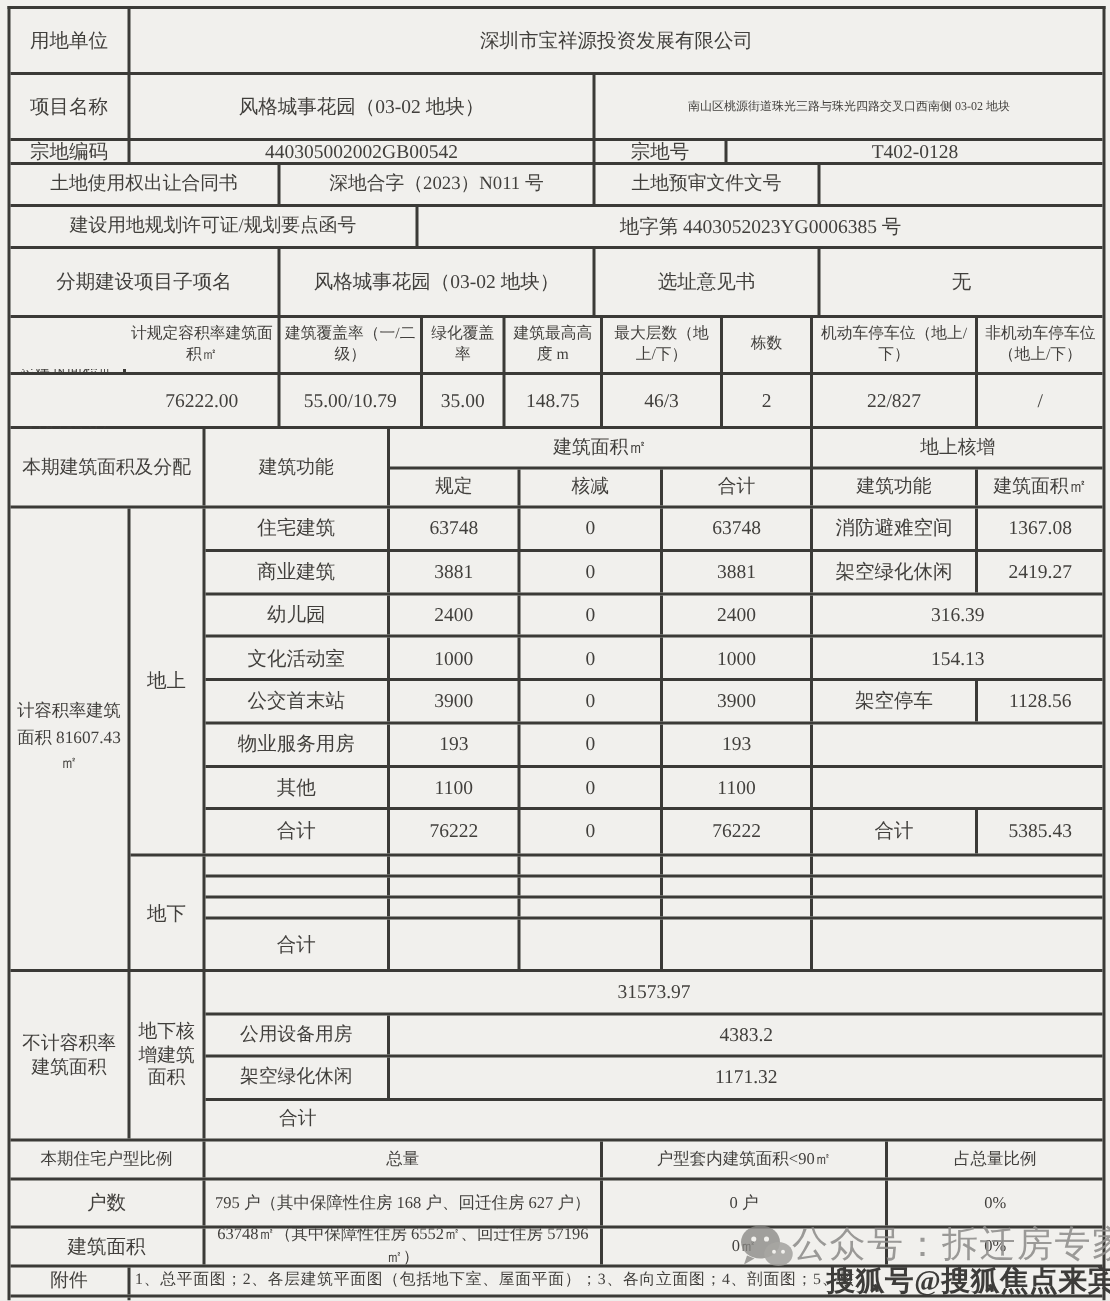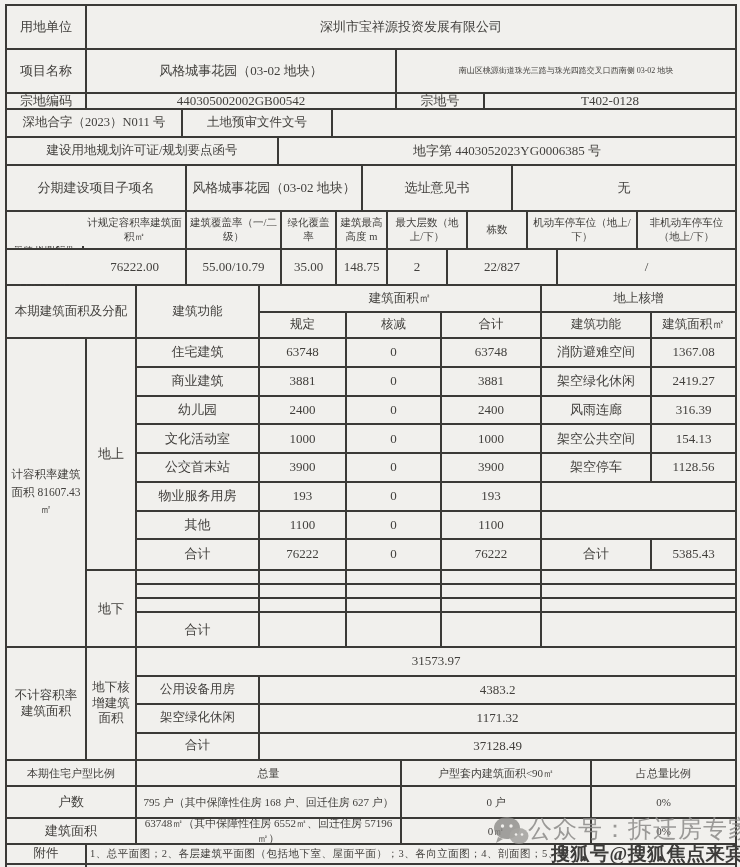--- a/index.html
+++ b/index.html
@@ -40,25 +40,25 @@
   .hdr{font-size:10.5px;line-height:1.35;padding:1px 2px;}
   .mid{font-size:12.5px;}
   .tiny{font-size:11px;line-height:1.35;}
   .att{font-size:10.5px;letter-spacing:.5px;}
   
   .w80{width:80px;flex:none;} .w50{width:50px;flex:none;}
   .w123{width:123px;flex:none;} .w87{width:87px;flex:none;}
   .w95{width:95px;flex:none;} .w100{width:100px;flex:none;}
   .w110{width:110px;flex:none;text-align:center;} .w130{width:130px;flex:none;}
   .w282{width:282px;flex:none;}
-  .w180{width:180px;flex:none;} .w210{width:176px;flex:none;text-align:center;}
+  .w180{width:180px;flex:none;} .w210{width:210px;flex:none;text-align:center;}
   .w150{width:150px;flex:none;} .w272{width:272px;flex:none;}
   .w310{width:310px;flex:none;} .w88{width:88px;flex:none;}
   .w77{width:77px;flex:none;margin-top:34px;} .w103{width:103px;flex:none;}
-  .w55{width:55px;flex:none;} .w65{width:51px;flex:none;}
+  .w55{width:55px;flex:none;} .w65{width:65px;flex:none;}
   .w60{width:60px;flex:none;} .w265{width:265px;flex:none;}
   .w190{width:190px;flex:none;}
   .fl{flex:1;}
   
   .wm-wechat{
     position:absolute;left:528px;top:813px;
     font-size:24px;color:#8f8e8c;opacity:.88;
     letter-spacing:1px;white-space:nowrap;z-index:5;
     font-family:"Liberation Serif","DejaVu Serif",serif;
   }
@@ -88,20 +88,21 @@
     </div>
 
     <div class="row" style="height:16px">
       <div class="cell w80">宗地编码</div>
       <div class="cell w310">440305002002GB00542</div>
       <div class="cell w88">宗地号</div>
       <div class="cell fl">T402-0128</div>
     </div>
 
     <div class="row" style="height:28px">
+      <div class="cell w180 mid">土地使用权出让合同书</div>
       <div class="cell w210 mid">深地合字（2023）N011 号</div>
       <div class="cell w150 mid">土地预审文件文号</div>
       <div class="cell fl"></div>
     </div>
 
     <div class="row" style="height:28px">
       <div class="cell w272 mid">建设用地规划许可证/规划要点函号</div>
       <div class="cell fl">地字第 4403052023YG0006385 号</div>
     </div>
 
@@ -123,20 +124,21 @@
       <div class="cell w110 hdr">机动车停车位（地上/下）</div>
       <div class="cell fl hdr">非机动车停车位（地上/下）</div>
     </div>
 
     <div class="row" style="height:36px">
       <div class="cell w77">118735.92</div>
       <div class="cell w103">76222.00</div>
       <div class="cell w95">55.00/10.79</div>
       <div class="cell w55">35.00</div>
       <div class="cell w65">148.75</div>
+      <div class="cell w80">46/3</div>
       <div class="cell w60">2</div>
       <div class="cell w110">22/827</div>
       <div class="cell fl">/</div>
     </div>
 
     <div class="row" style="height:53px">
       <div class="cell w130 mid">本期建筑面积及分配</div>
       <div class="cell w123 mid">建筑功能</div>
       <div class="col w282 bordered">
         <div class="row" style="height:27px">
@@ -180,29 +182,27 @@
               <div class="cell w95">0</div>
               <div class="cell w100">3881</div>
               <div class="cell w110">架空绿化休闲</div>
               <div class="cell fl">2419.27</div>
             </div>
             <div class="row" style="height:29px">
               <div class="cell w123">幼儿园</div>
               <div class="cell w87">2400</div>
               <div class="cell w95">0</div>
               <div class="cell w100">2400</div>
-              <div class="cell w110">风雨连廊</div>
               <div class="cell fl">316.39</div>
             </div>
             <div class="row" style="height:29px">
               <div class="cell w123">文化活动室</div>
               <div class="cell w87">1000</div>
               <div class="cell w95">0</div>
               <div class="cell w100">1000</div>
-              <div class="cell w110">架空公共空间</div>
               <div class="cell fl">154.13</div>
             </div>
             <div class="row" style="height:29px">
               <div class="cell w123">公交首末站</div>
               <div class="cell w87">3900</div>
               <div class="cell w95">0</div>
               <div class="cell w100">3900</div>
               <div class="cell w110">架空停车</div>
               <div class="cell fl">1128.56</div>
             </div>
@@ -278,21 +278,20 @@
         <div class="row" style="height:29px">
           <div class="cell w123 mid">公用设备用房</div>
           <div class="cell fl">4383.2</div>
         </div>
         <div class="row" style="height:29px">
           <div class="cell w123 mid">架空绿化休闲</div>
           <div class="cell fl">1171.32</div>
         </div>
         <div class="row" style="height:26px">
           <div class="cell w123 mid">合计</div>
-          <div class="cell fl">37128.49</div>
         </div>
       </div>
     </div>
 
     <div class="row" style="height:26px">
       <div class="cell w130 tiny">本期住宅户型比例</div>
       <div class="cell w265 tiny">总量</div>
       <div class="cell w190 tiny">户型套内建筑面积&lt;90㎡</div>
       <div class="cell fl tiny">占总量比例</div>
     </div>

